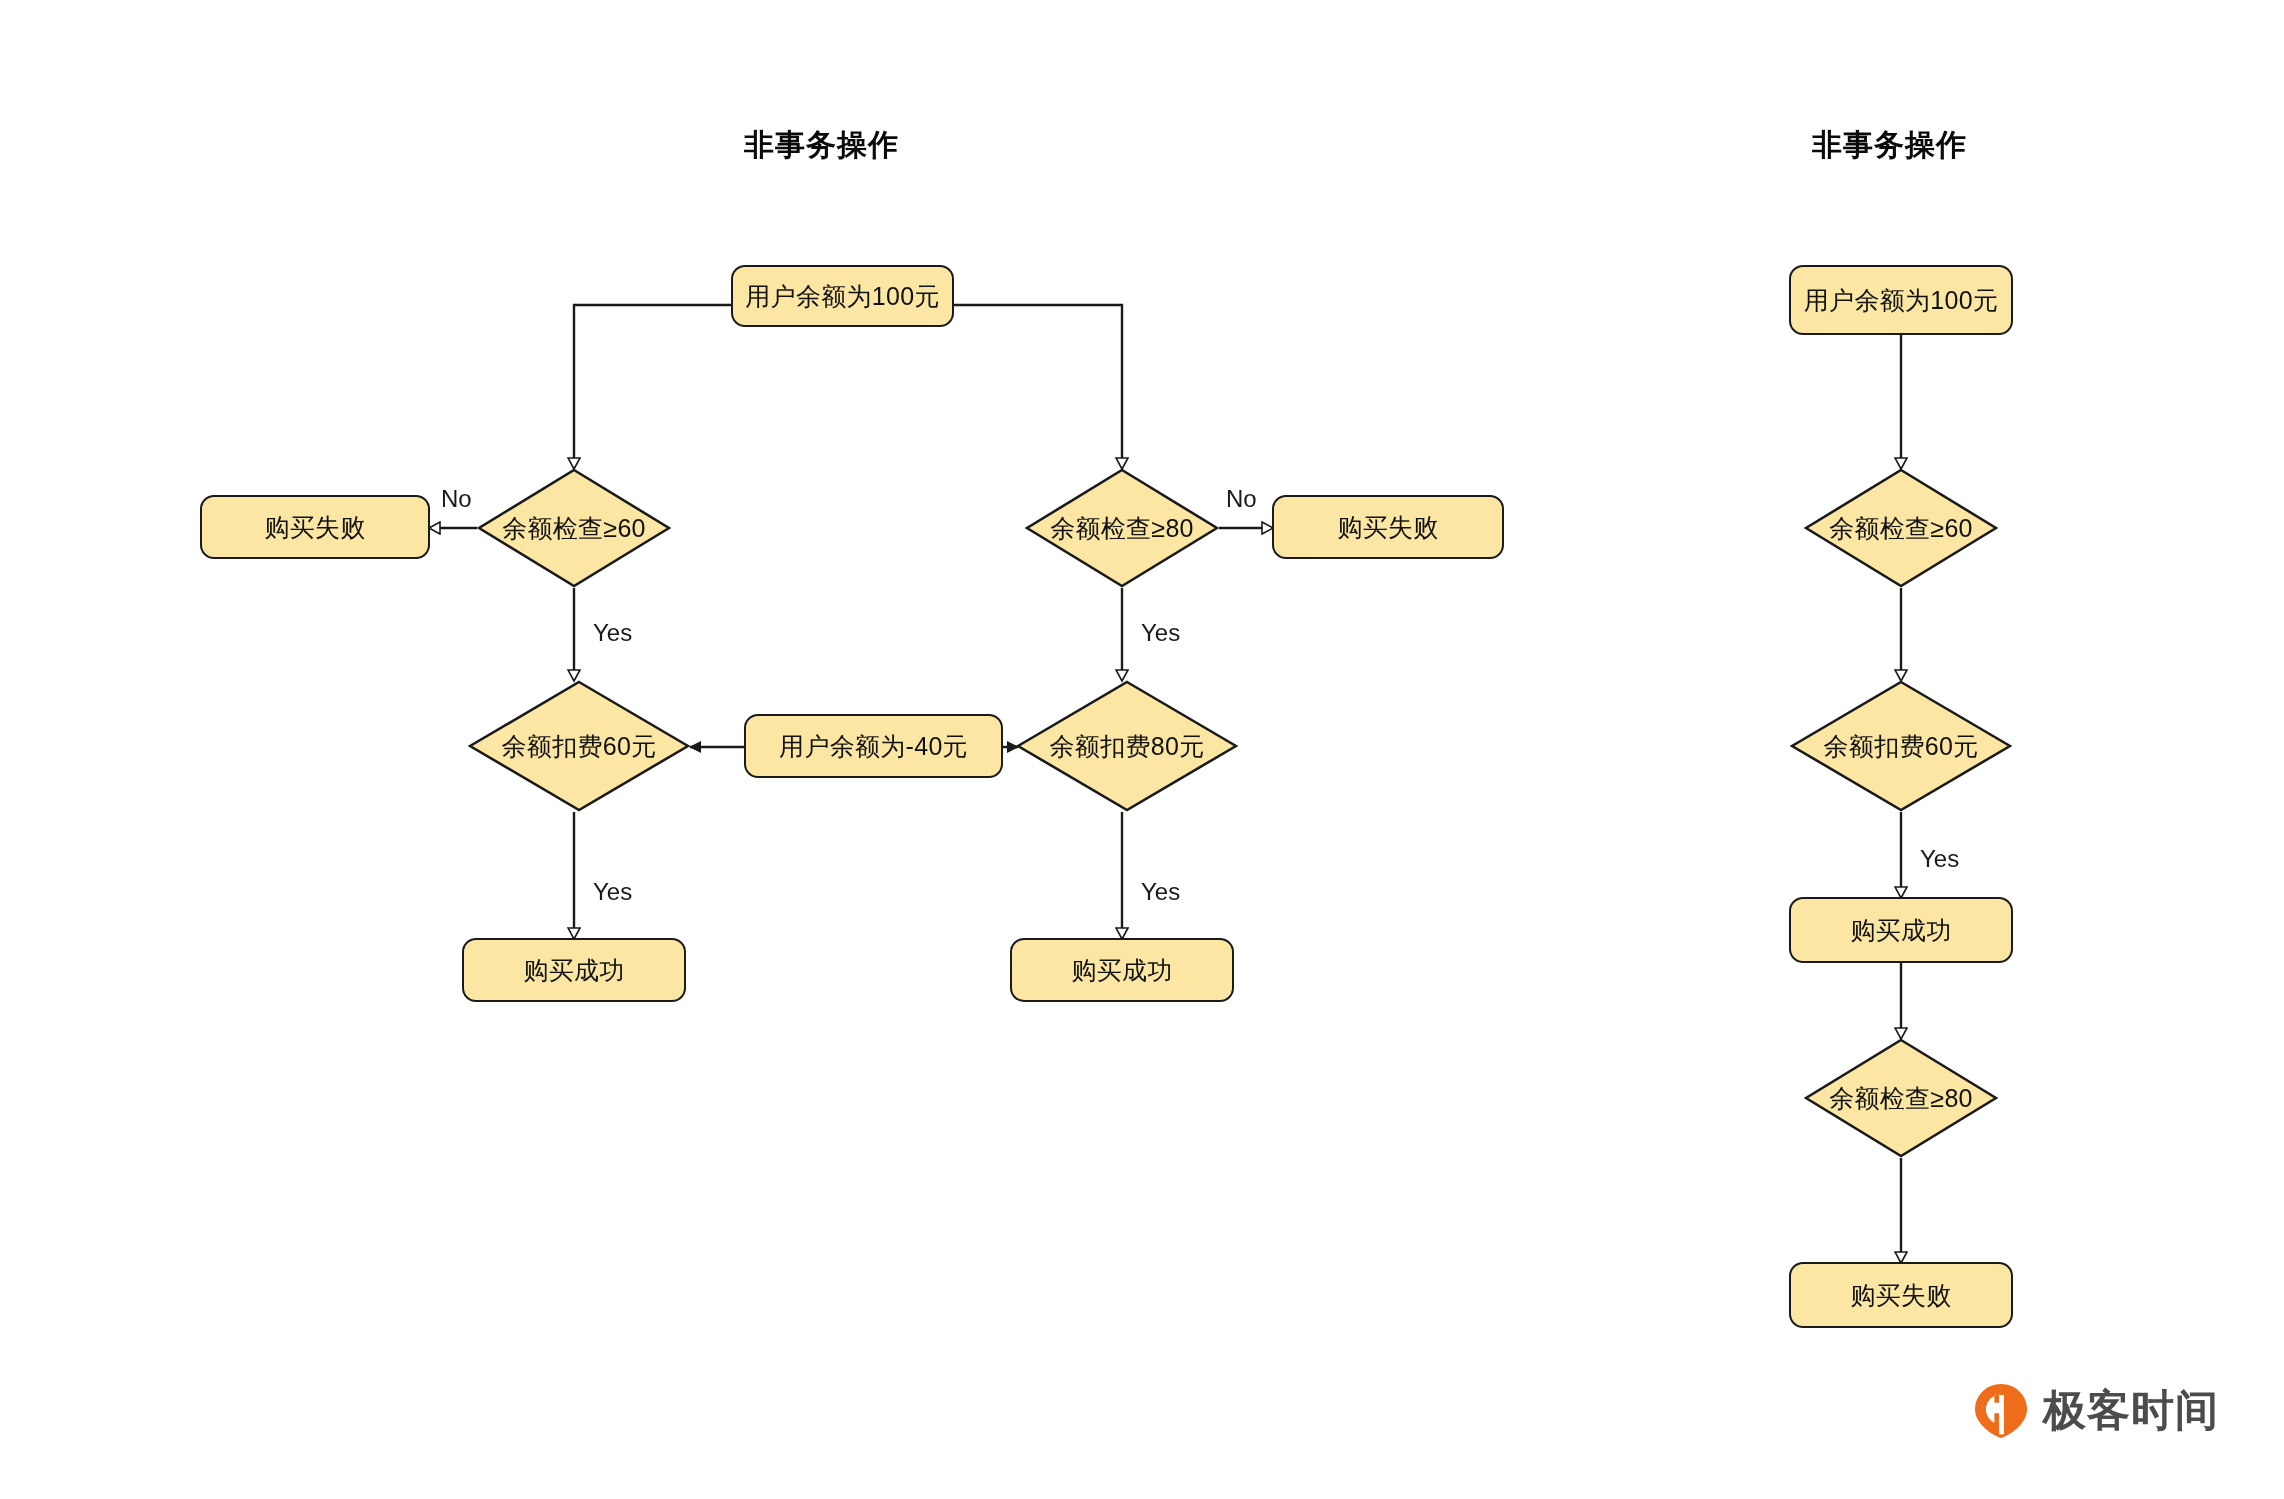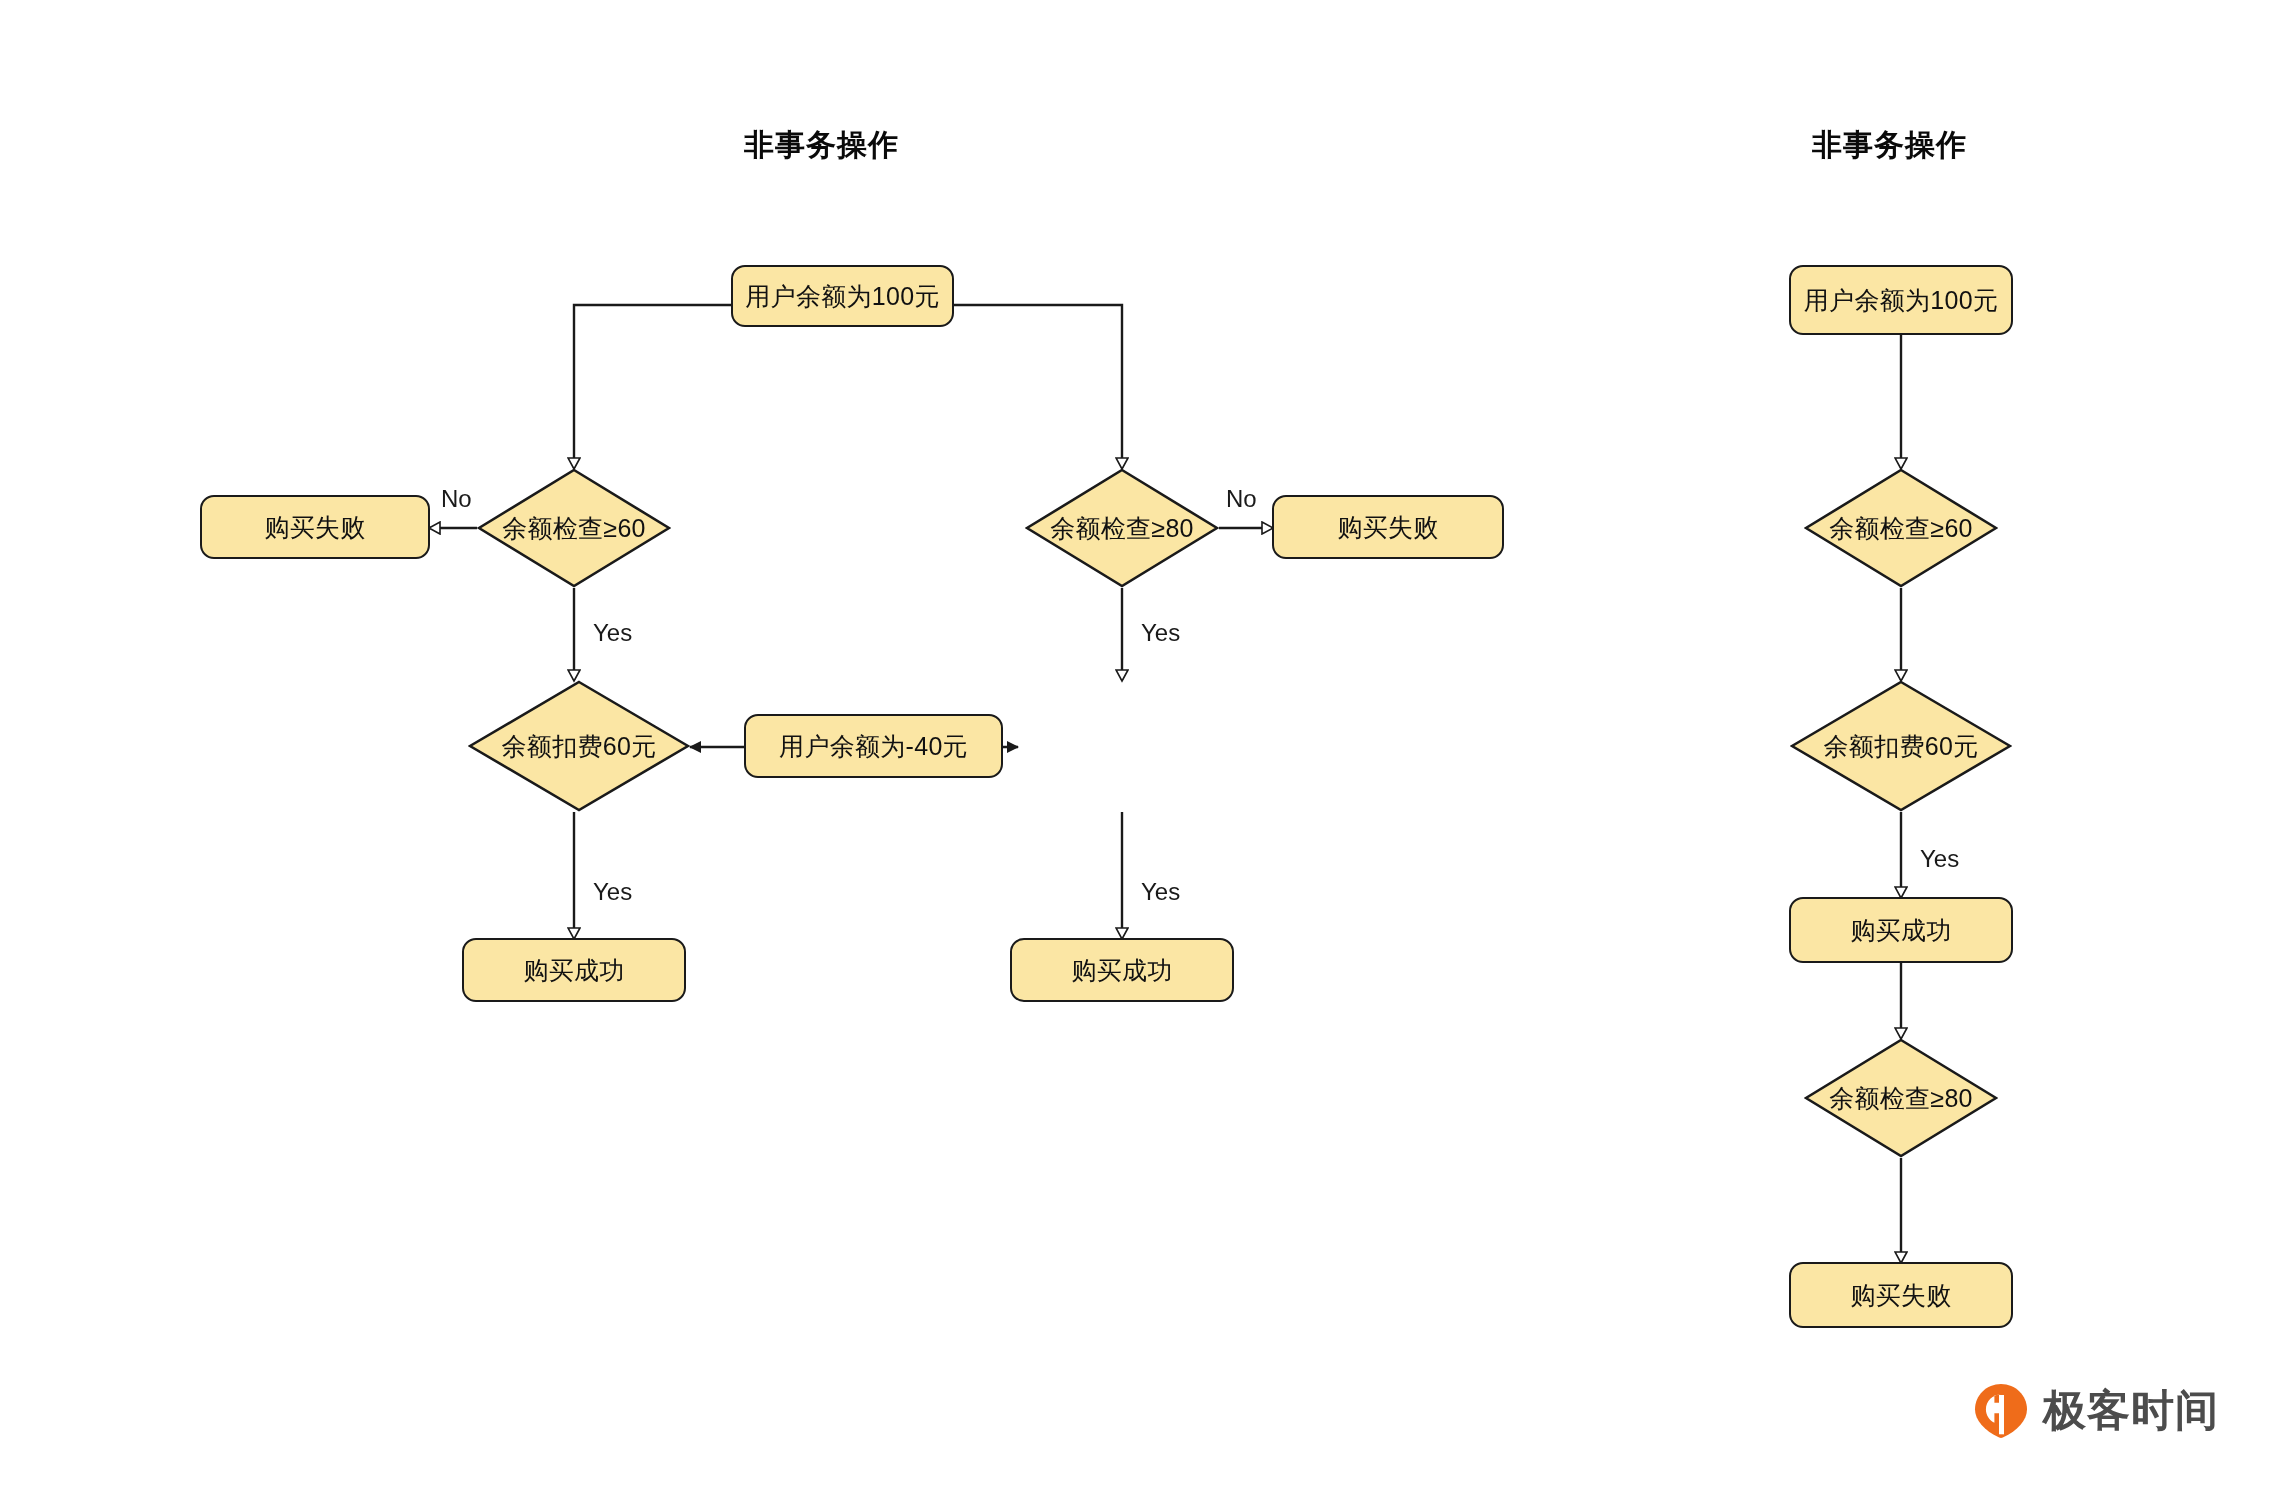--- a/index.html
+++ b/index.html
@@ -169,20 +169,26 @@
 
   <div class="node box" style="left:1272px; top:495px; width:232px; height:64px;">购买失败</div>
 
   <div class="diamond-wrap" style="left:468px; top:680px; width:222px; height:132px;">
     <svg viewBox="0 0 222 132" preserveAspectRatio="none">
       <polygon points="111,2 220,66 111,130 2,66" fill="#fbe6a4" stroke="#1a1a1a" stroke-width="2.6"></polygon>
     </svg>
     <div class="diamond-label">余额扣费60元</div>
   </div>
 
+  <div class="diamond-wrap" style="left:1016px; top:680px; width:222px; height:132px;">
+    <svg viewBox="0 0 222 132" preserveAspectRatio="none">
+      <polygon points="111,2 220,66 111,130 2,66" fill="#fbe6a4" stroke="#1a1a1a" stroke-width="2.6"></polygon>
+    </svg>
+    <div class="diamond-label">余额扣费80元</div>
+  </div>
 
   <div class="node box" style="left:744px; top:714px; width:259px; height:64px;">用户余额为-40元</div>
 
   <div class="node box" style="left:462px; top:938px; width:224px; height:64px;">购买成功</div>
 
   <div class="node box" style="left:1010px; top:938px; width:224px; height:64px;">购买成功</div>
 
   <div class="edge-label" style="left:441px; top:485px;">No</div>
   <div class="edge-label" style="left:1226px; top:485px;">No</div>
   <div class="edge-label" style="left:593px; top:619px;">Yes</div>

